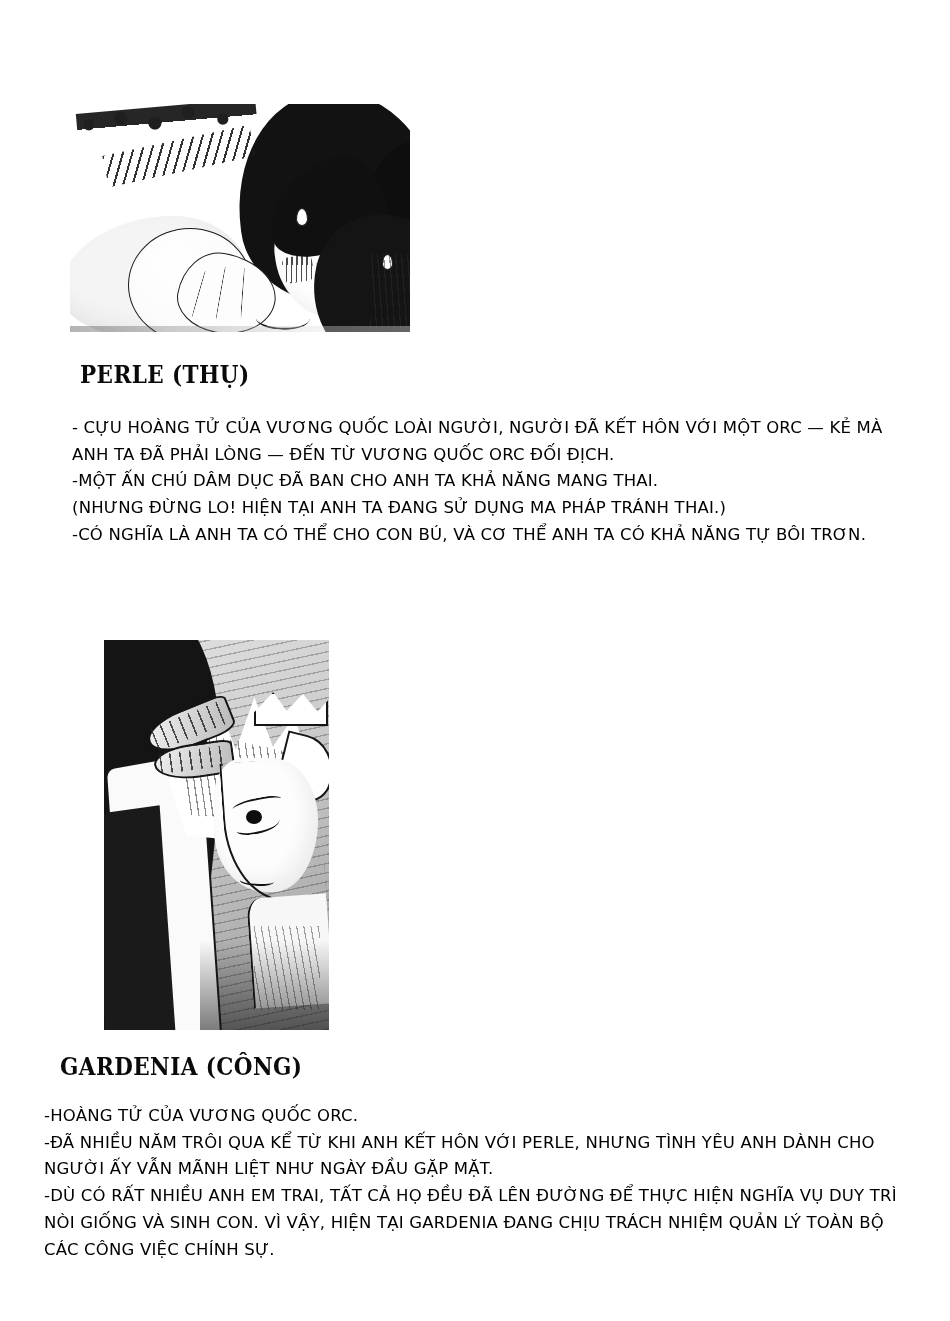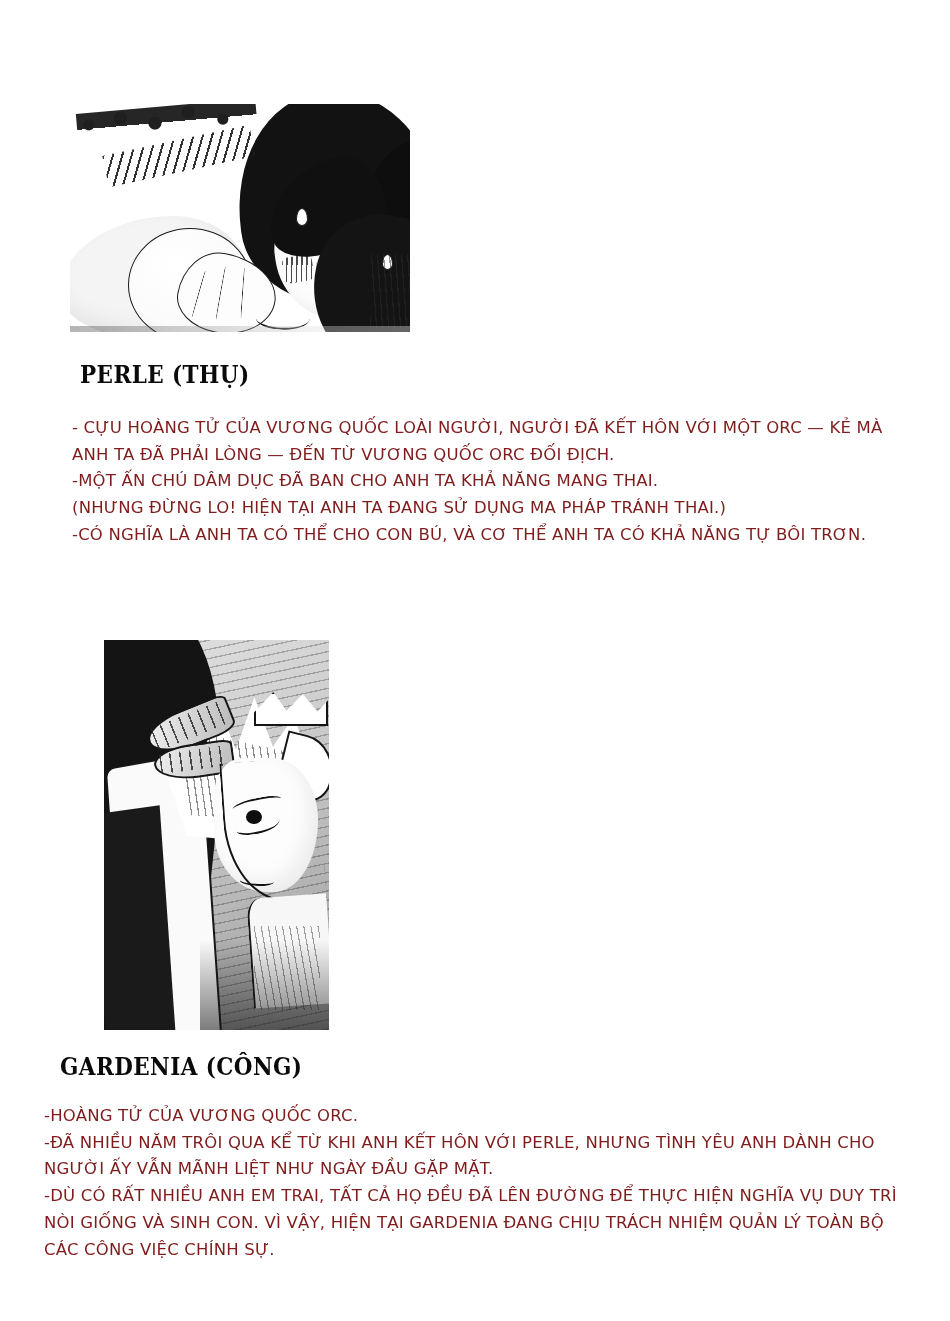--- a/index.html
+++ b/index.html
@@ -64,21 +64,21 @@
   }
   .name-gardenia {
     margin: 22px 0 0 60px;
   }
 
   
   .desc {
     font-family: "DejaVu Sans", sans-serif;
     font-size: 16.5px;
     line-height: 1.62;
-    color: #7f1d1d;
+    color: #000000;
     letter-spacing: 0.2px;
     white-space: pre-line;
     text-transform: uppercase;
   }
   .desc-perle {
     margin: 26px 0 0 72px;
     width: 830px;
   }
   .desc-gardenia {
     margin: 22px 0 0 44px;

